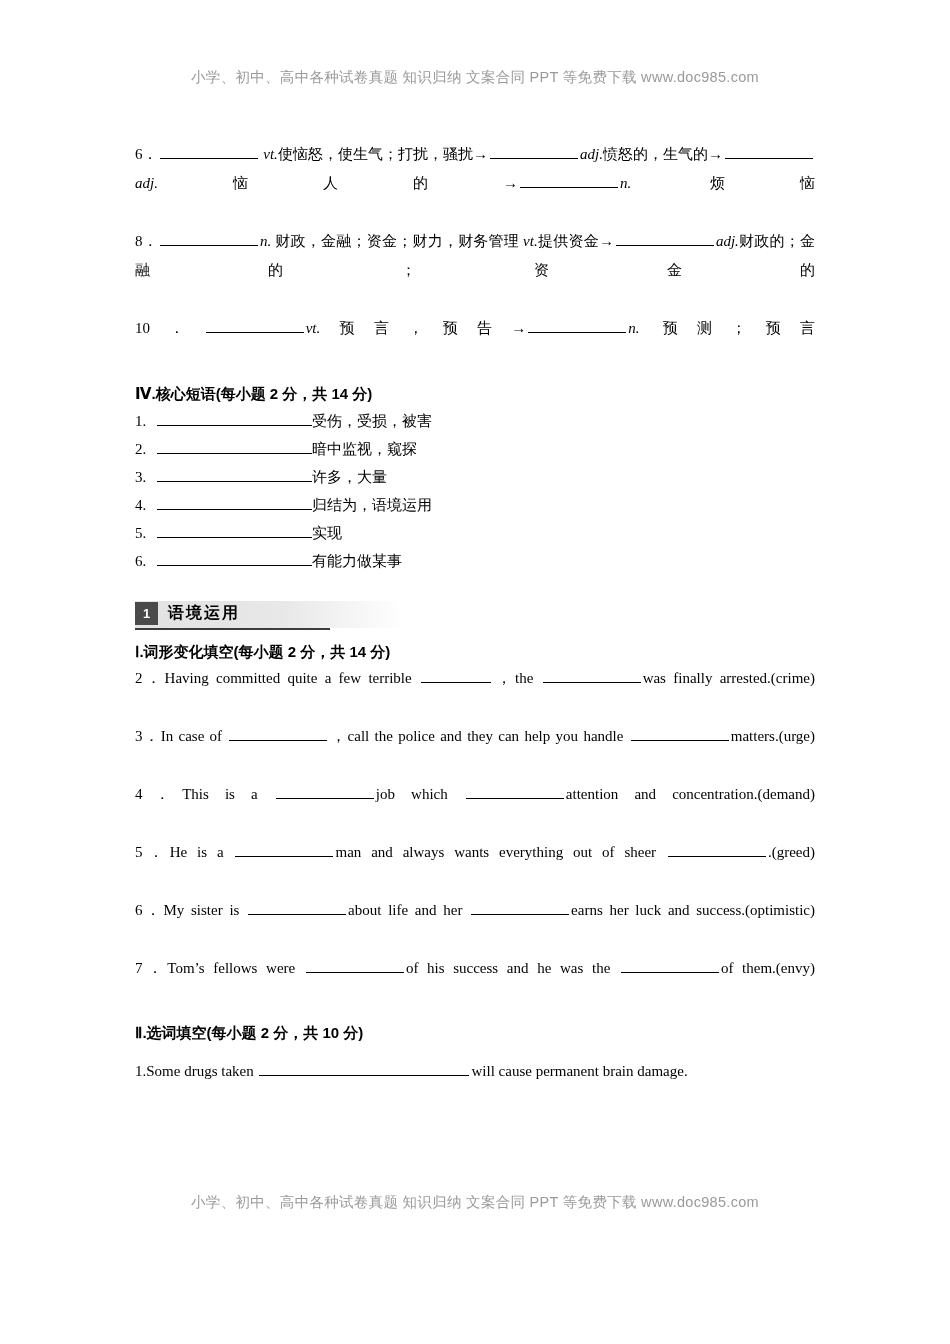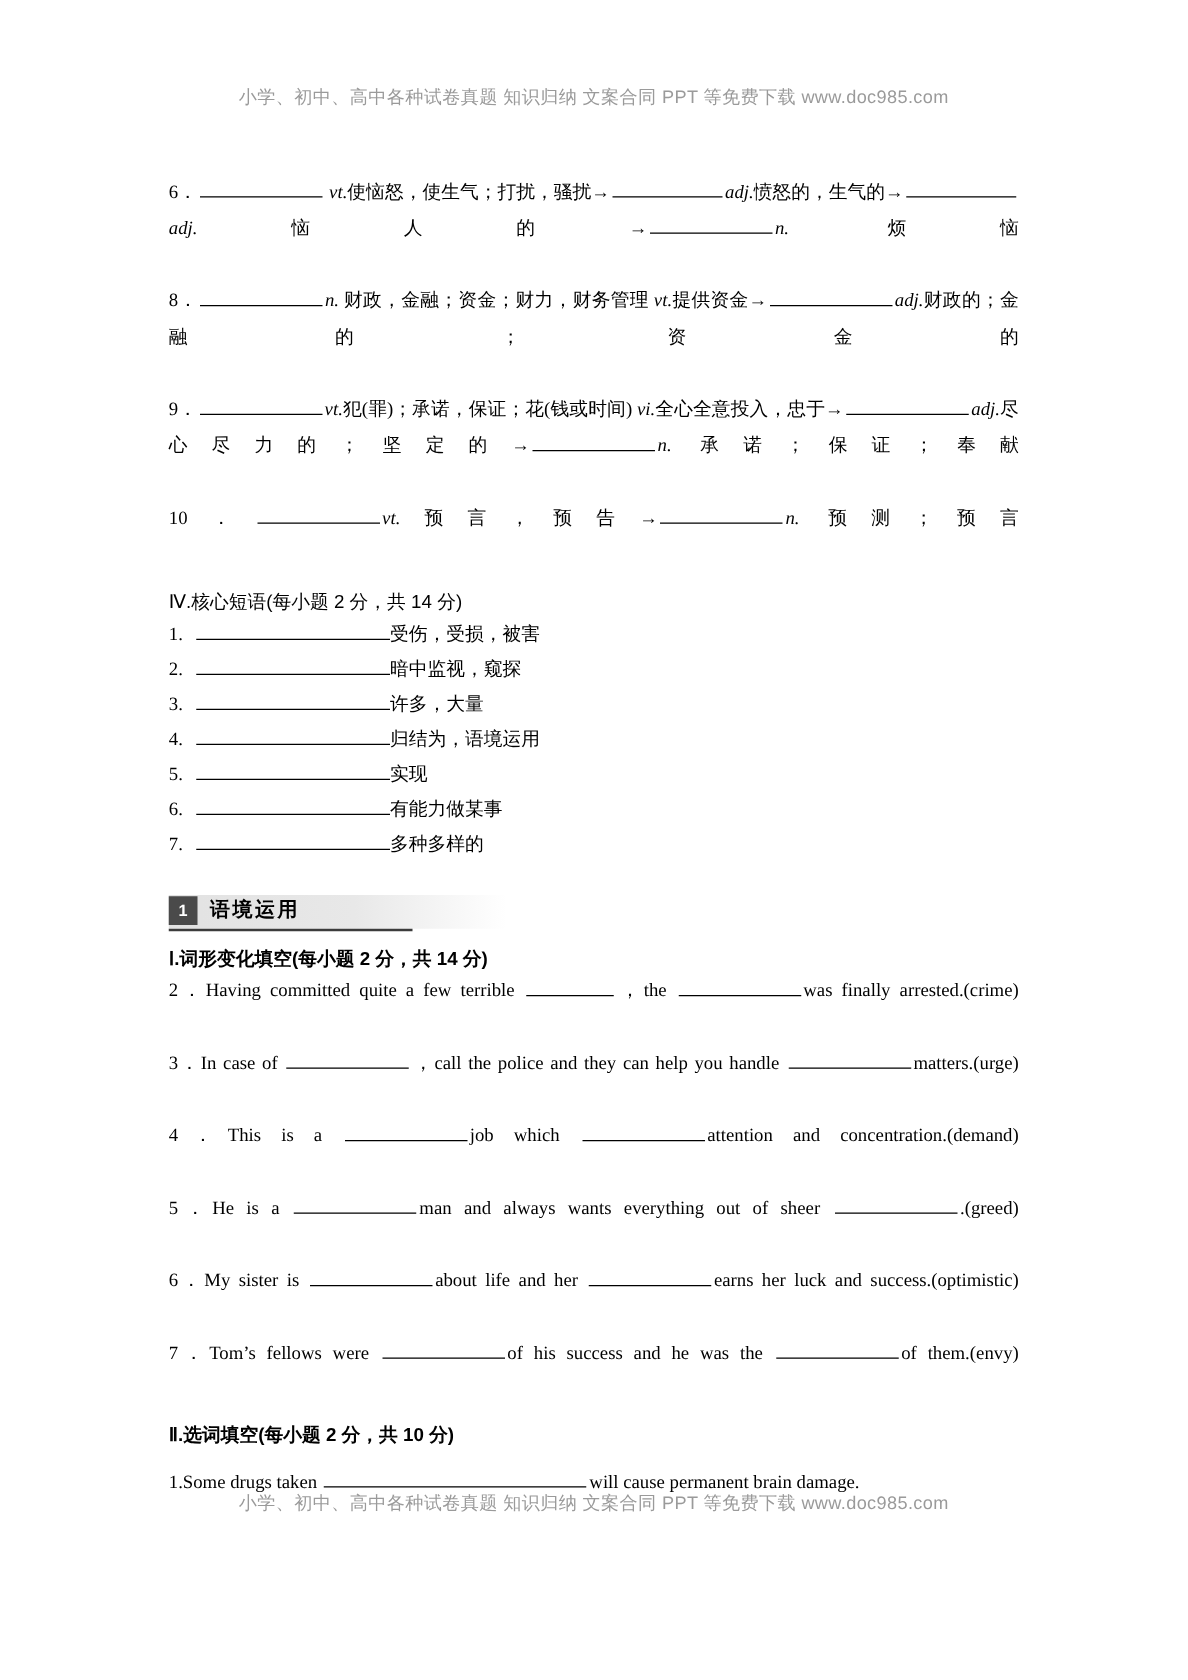--- a/index.html
+++ b/index.html
@@ -67,21 +67,21 @@
   }
   .b-lg { width: 98px; }
   .b-md { width: 88px; }
   .b-sm { width: 70px; }
   .b-xxl { width: 210px; }
   .it {
     font-style: italic;
   }
   .sec-title {
     font-size: 15px;
-    font-weight: normal;
+    font-weight: bold;
     font-family: "Liberation Sans", "DejaVu Sans", sans-serif;
     margin-top: 13px;
     margin-bottom: 3px;
   }
   .phr-list { margin-top: 2px; }
   .phr-row {
     font-size: 15px;
     line-height: 28px;
     white-space: nowrap;
   }
@@ -169,34 +169,32 @@
 
 <div class="page">
 
   <div class="watermark watermark-top">小学、初中、高中各种试卷真题  知识归纳  文案合同  PPT 等免费下载      www.doc985.com</div>
 
   <div class="content">
 
     <div id="word-list">
         <div class="para jfull"><span class="num">6．</span><span class="blank b-lg"></span><span> </span><span class="it">vt.</span><span>使恼怒，使生气；打扰，骚扰→</span><span class="blank b-md"></span><span class="it">adj.</span><span>愤怒的，生气的→</span><span class="blank b-md"></span><span class="it">adj.</span><span>恼人的→</span><span class="blank b-lg"></span><span class="it">n.</span><span> 烦恼</span></div>
         <div class="para jfull"><span class="num">8．</span><span class="blank b-lg"></span><span class="it">n.</span><span> 财政，金融；资金；财力，财务管理 </span><span class="it">vt.</span><span>提供资金→</span><span class="blank b-lg"></span><span class="it">adj.</span><span>财政的；金融的；资金的</span></div>
-        <div class="para jfull"><span class="num">9．</span><span class="blank b-lg"></span><span class="it">vt.</span><span>犯(罪)；承诺，保证；花(钱或时间) </span><span class="it">vi.</span><span>全心全意投入，忠于→</span><span class="blank b-lg"></span><span class="it">adj.</span><span>尽心尽力的；坚定的→</span><span class="blank b-lg"></span><span class="it">n.</span><span> 承诺；保证；奉献</span></div>
         <div class="para jfull"><span class="num">10．</span><span class="blank b-lg"></span><span class="it">vt.</span><span>预言，预告→</span><span class="blank b-lg"></span><span class="it">n.</span><span> 预测；预言</span></div>
       </div>
 
     <div class="sec-title">Ⅳ.核心短语(每小题 2 分，共 14 分)</div>
 
     <div class="phr-list" id="phrase-list">
         <div class="phr-row"><span class="pn">1.</span><span class="phr-blank"></span><span>受伤，受损，被害</span></div>
         <div class="phr-row"><span class="pn">2.</span><span class="phr-blank"></span><span>暗中监视，窥探</span></div>
         <div class="phr-row"><span class="pn">3.</span><span class="phr-blank"></span><span>许多，大量</span></div>
         <div class="phr-row"><span class="pn">4.</span><span class="phr-blank"></span><span>归结为，语境运用</span></div>
         <div class="phr-row"><span class="pn">5.</span><span class="phr-blank"></span><span>实现</span></div>
         <div class="phr-row"><span class="pn">6.</span><span class="phr-blank"></span><span>有能力做某事</span></div>
-        <div class="phr-row"><span class="pn">7.</span><span class="phr-blank"></span><span>多种多样的</span></div>
       </div>
 
     <div class="banner">
       <div class="banner-bg"></div>
       <div class="banner-sq">1</div>
       <div class="banner-text">语境运用</div>
       <div class="banner-underline"></div>
     </div>
 
     <div class="sub-head">Ⅰ.词形变化填空(每小题 2 分，共 14 分)</div>

